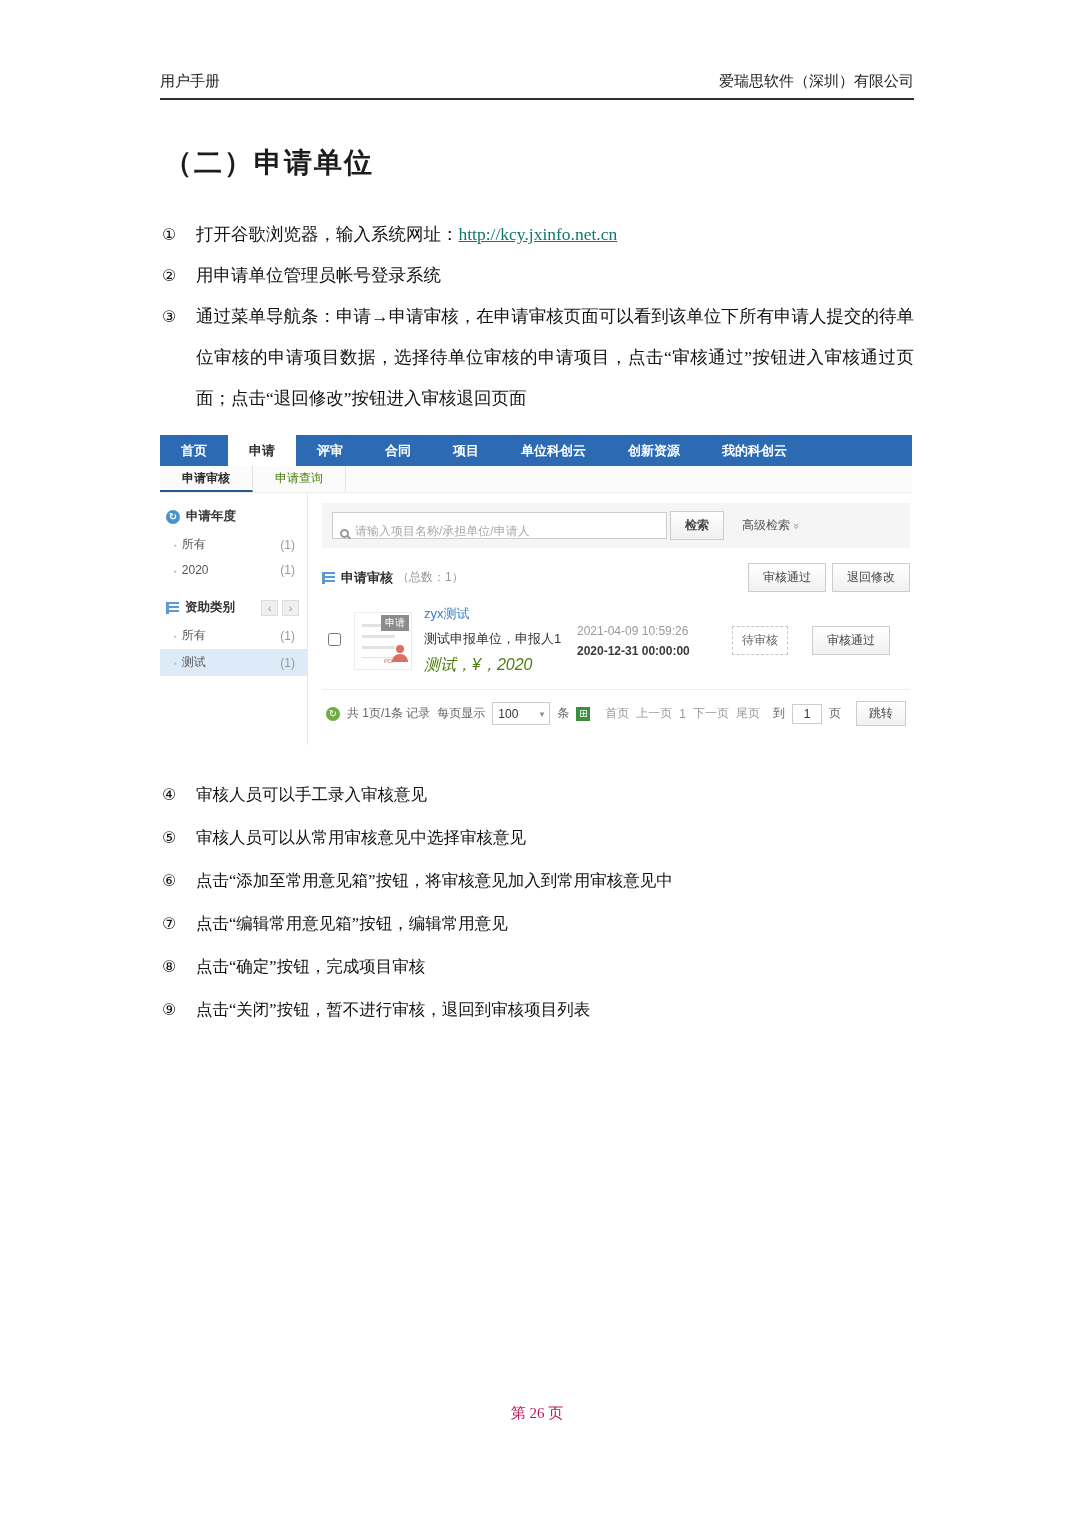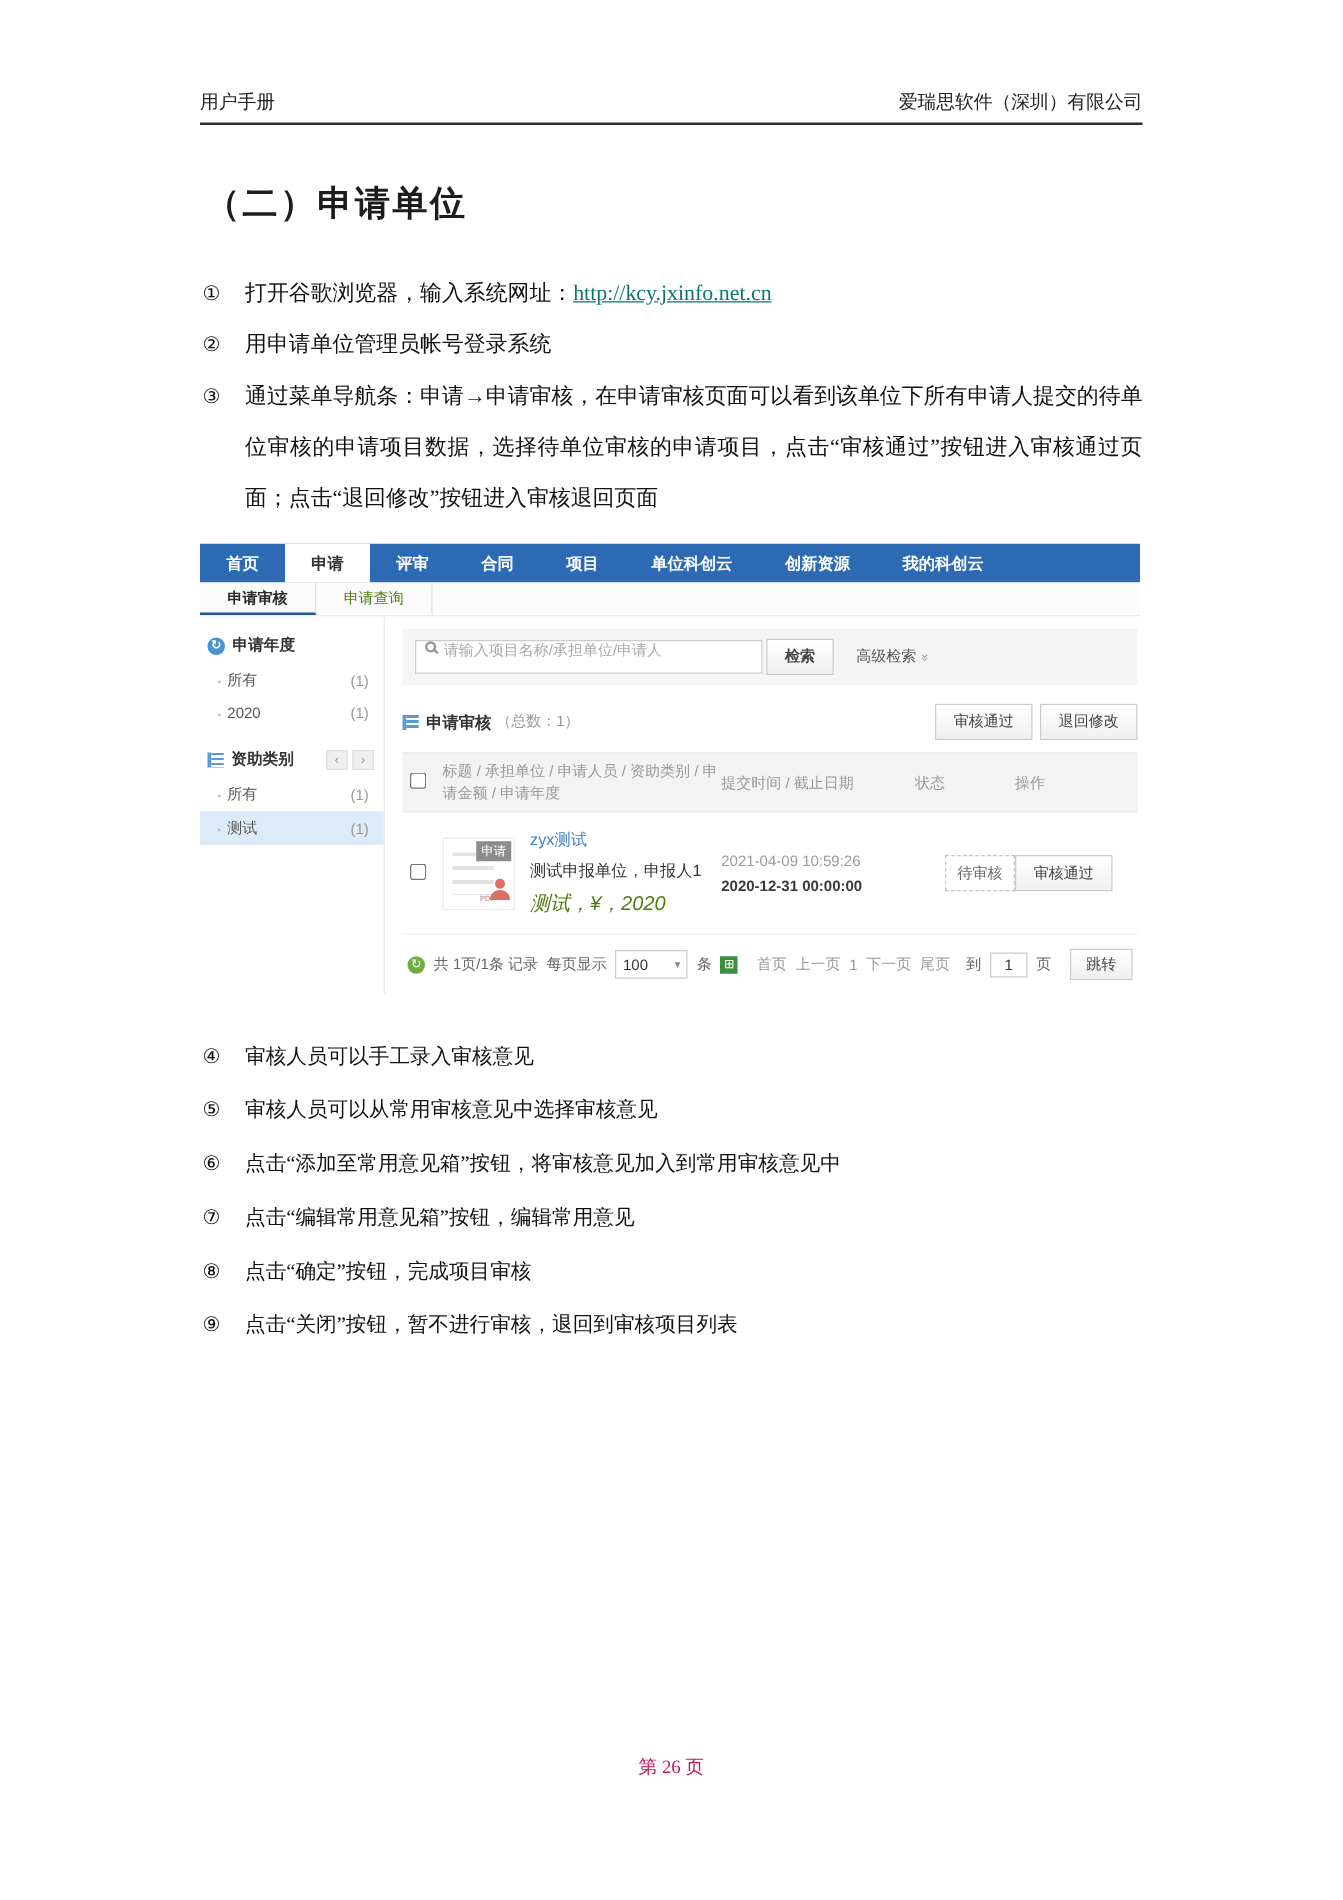--- a/index.html
+++ b/index.html
@@ -56,22 +56,22 @@
   .side-item .count { color:#999; }
   .side-item.active { background:#dcebf7; }
   .side-gap { height:14px; }
   .cat-pager { margin-left:auto; display:flex; gap:4px; }
   .cat-pager span { width:17px; height:16px; background:#efefef; border:1px solid #ddd;
     color:#999; font-size:11px; line-height:14px; text-align:center; font-weight:normal; }
 
   
   .shot-main { flex:1; padding:10px 2px 0 14px; }
   .search-panel { background:#f5f5f5; padding:8px 10px; display:flex; align-items:center; }
-  .search-box { width:278px; height:27px; background:#fff; border:1px solid #ccc;
-    display:flex; align-items:flex-start; padding:0 7px; gap:6px; }
+  .search-box { width:335px; height:27px; background:#fff; border:1px solid #ccc;
+    display:flex; align-items:flex-end; padding:0 7px; gap:6px; }
   .icon-search { width:9px; height:9px; border:2px solid #999; border-radius:50%; position:relative; flex:0 0 auto; }
   .icon-search::after { content:''; position:absolute; width:5px; height:2px; background:#999;
     right:-4px; bottom:-2px; transform:rotate(45deg); }
   .search-box input { border:0; outline:0; flex:1; font-size:12px; color:#555;
     font-family:"Liberation Sans",sans-serif; background:transparent; }
   .search-box input::placeholder { color:#a9a9a9; }
   .btn { border:1px solid #ccc; background:linear-gradient(#fff,#f0f0f0);
     padding:5px 14px; font-size:12px; color:#444; cursor:default; white-space:nowrap; }
   .search-btn { margin-left:3px;font-weight:bold; }
   .adv-link { margin-left:18px; color:#555; display:flex; align-items:center; gap:4px; }
@@ -98,21 +98,21 @@
   .thumb-badge { position:absolute; top:2px; right:2px; background:#8c8c8c; color:#fff;
     font-size:10px; padding:1px 4px; }
   .thumb-pdf { position:absolute; right:2px; bottom:2px; }
   .row-info { flex:1; padding-left:12px; }
   .row-title { color:#3d7fc4; font-size:13px; }
   .row-sub { color:#333; font-size:13px; margin-top:7px; }
   .row-meta { color:#4d7c0f; font-size:16px; margin-top:7px;font-style:italic; }
   .cell-time { width:155px; }
   .time-1 { color:#9a9a9a; font-size:12px; }
   .time-2 { color:#3a3a3a; font-weight:bold; font-size:12px; margin-top:6px; }
-  .cell-status { width:80px;text-align:right; }
+  .cell-status { width:80px; }
   .status-tag { display:inline-block; border:1px dashed #c6c6c6; color:#666;
     padding:5px 9px; font-size:12px; }
   .cell-action { width:92px; }
 
   .row-sep { border-bottom:1px solid #ededed; }
 
   .pager { display:flex; align-items:center; padding:11px 4px; color:#666; gap:7px; }
   .icon-refresh { width:14px; height:14px; border-radius:50%; background:#6fae3e; color:#fff;
     font-size:10px; line-height:14px; text-align:center; flex:0 0 auto; }
   .select-box { border:1px solid #ccc; background:#fff; height:23px; width:58px;
@@ -218,27 +218,20 @@
         <div class="list-head">
           <span class="icon-list"></span>
           <span class="list-title">申请审核</span>
           <span class="list-total">（总数：1）</span>
           <span class="list-actions">
             <button class="btn">审核通过</button>
             <button class="btn">退回修改</button>
           </span>
         </div>
 
-        <div class="thead">
-          <span class="col-check"><input type="checkbox" style=""></span>
-          <span class="col-main">标题 / 承担单位 / 申请人员 / 资助类别 / 申请金额 / 申请年度</span>
-          <span class="col-time">提交时间 / 截止日期</span>
-          <span class="col-status">状态</span>
-          <span class="col-action">操作</span>
-        </div>
 
         <div class="trow">
           <span class="col-check"><input type="checkbox" style=""></span>
           <span class="thumb">
             <span class="thumb-badge">申请</span>
             <span class="thumb-pdf">
               <svg width="26" height="22" viewBox="0 0 26 22">
                 <circle cx="17" cy="7" r="4" fill="#dd6f61"></circle>
                 <path d="M9 20c0-5 3.5-8 8-8s8 3 8 8z" fill="#dd6f61"></path>
                 <text x="1" y="21" font-size="6" fill="#c9776c" font-family="sans-serif">PDF</text>

